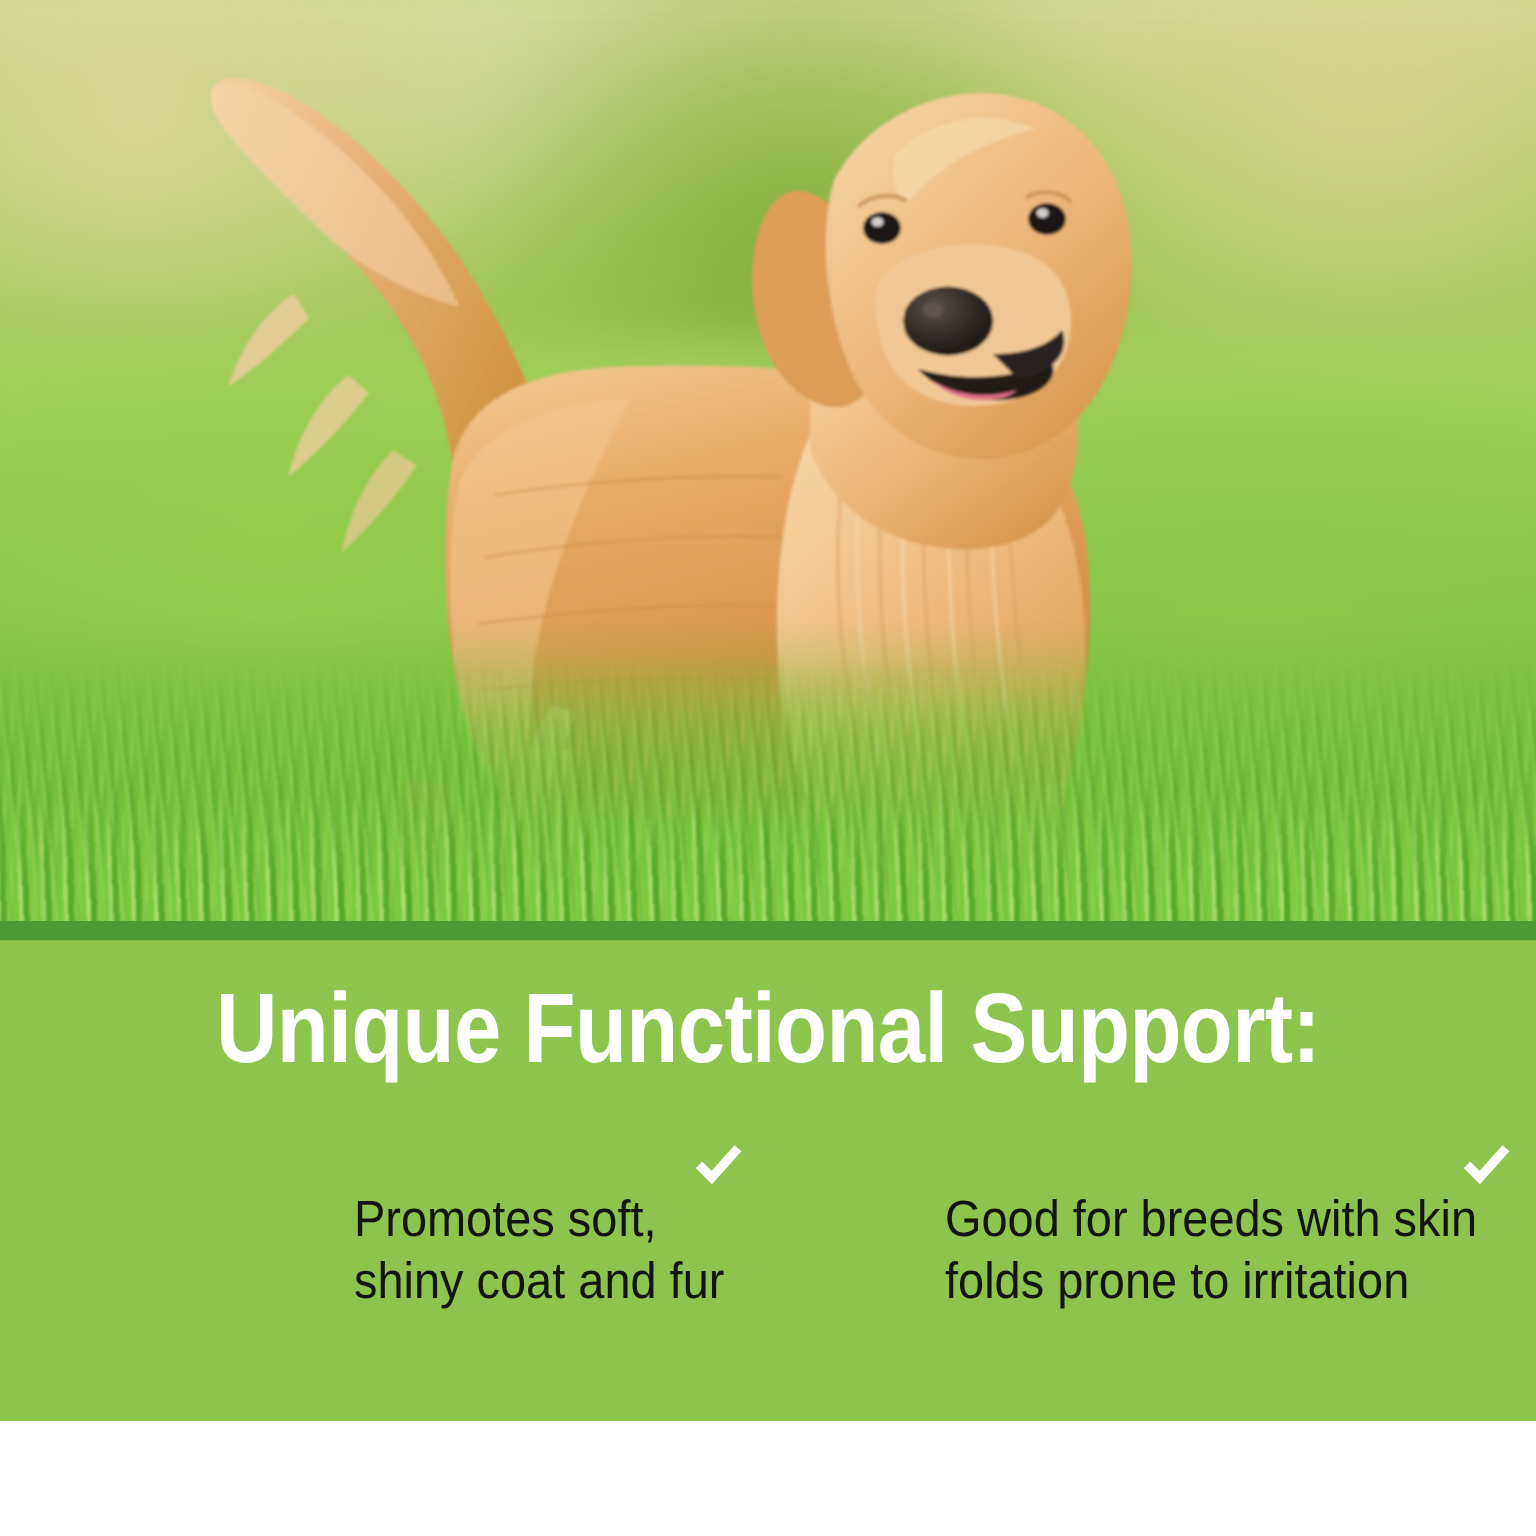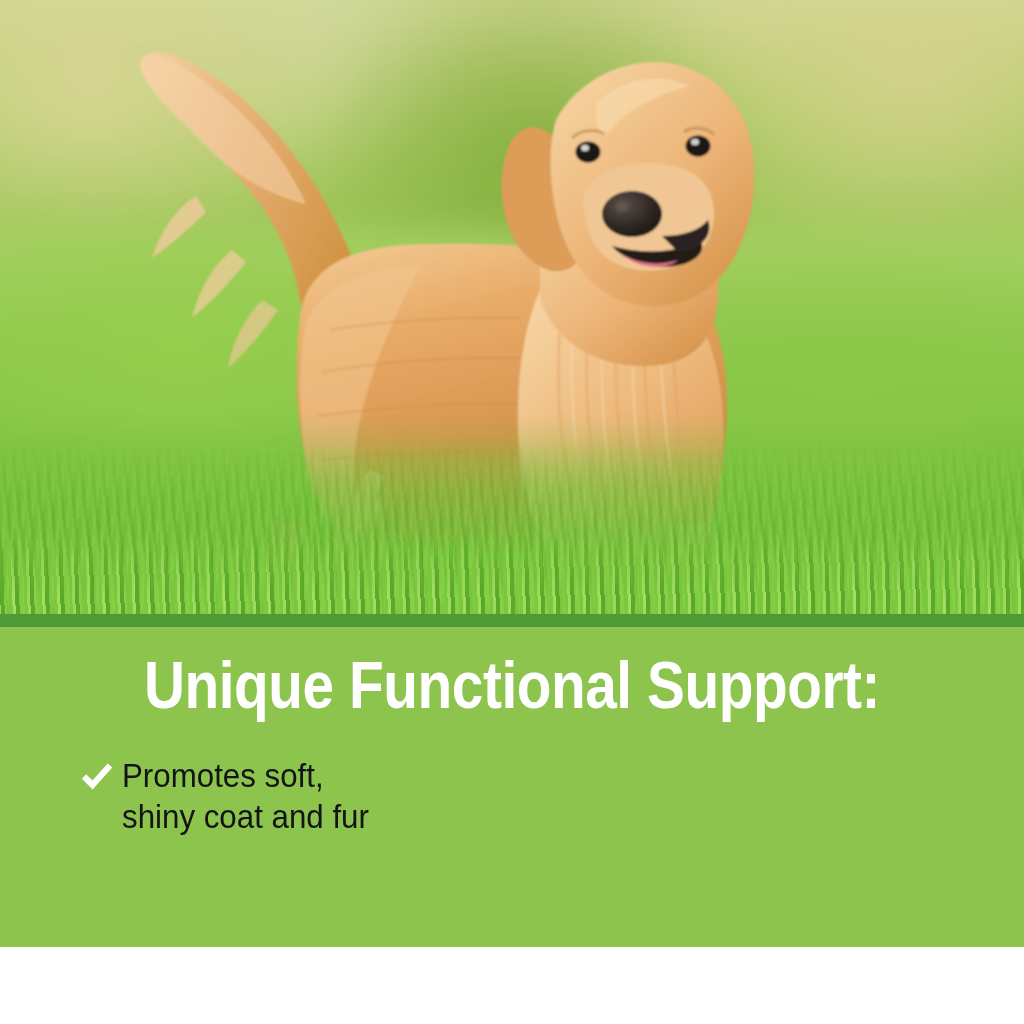--- a/index.html
+++ b/index.html
@@ -183,22 +183,23 @@
   }
   .col {
     width: 512px;
     box-sizing: border-box;
   }
   .col-left  { padding-left: 80px;  padding-right: 8px; }
   .col-right { padding-left: 58px;  padding-right: 8px; }
 
   .bullet {
     display: flex;
-    align-items: flex-start;
+    align-items: flex-end;
     margin-bottom: 34px;
+    flex-direction: column;
   }
   .check {
     flex: 0 0 auto;
     width: 34px;
     height: 34px;
     margin-top: 4px;
     margin-right: 8px;
   }
   .check svg { display: block; width: 100%; height: 100%; }
 
@@ -407,19 +408,28 @@
           <span class="bullet-text">Promotes soft,
 shiny coat and fur</span>
         </div>
 
 
       </div>
 
       <div class="col col-right">
 
 
+        <div class="bullet">
+          <span class="check">
+            <svg viewBox="0 0 34 34" aria-hidden="true">
+              <path d="M4 17.5 L12.5 26 L30 6.5" fill="none" stroke="#ffffff" stroke-width="6.2" stroke-linecap="butt" stroke-linejoin="miter"></path>
+            </svg>
+          </span>
+          <span class="bullet-text">Good for breeds with skin
+folds prone to irritation</span>
+        </div>
 
       </div>
 
     </div>
   </div>
 
 </div>
 
 </body></html>

